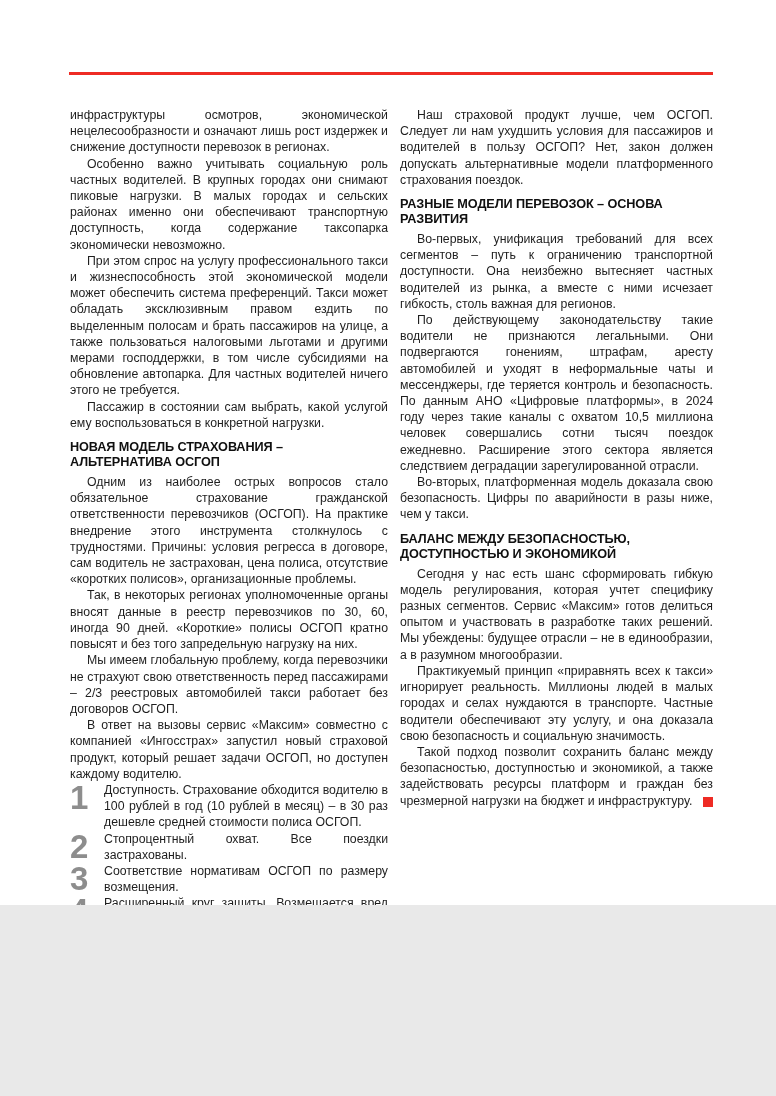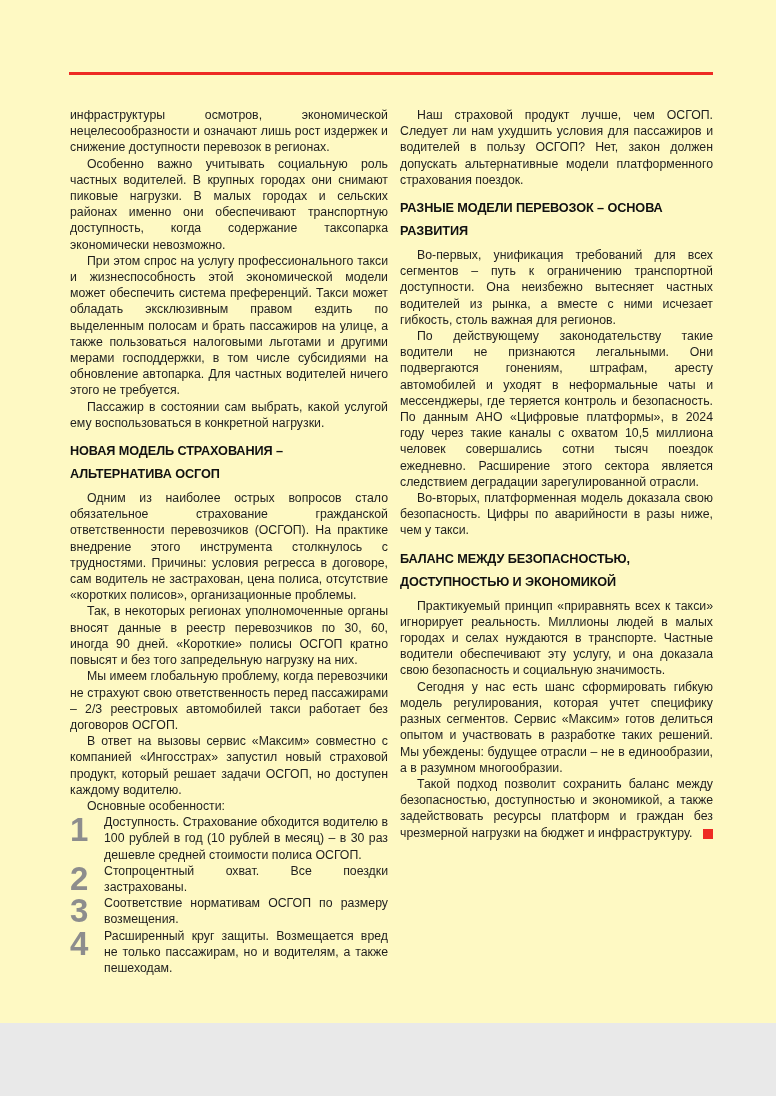--- a/index.html
+++ b/index.html
@@ -1,19 +1,19 @@
 <!DOCTYPE html>
 <html><head>
 <meta charset="utf-8">
 <style>
   html, body { margin: 0; padding: 0; background: #e9e9e9; }
   .page {
     position: relative;
-    width: 776px; height: 1023px;
-    background: #fef9c3;
+    width: 776px; height: 905px;
+    background: #ffffff;
     overflow: hidden;
     font-family: "Liberation Sans", "DejaVu Sans", sans-serif;
     color: #1e1e1e;
   }
   .top-rule {
     position: absolute;
     left: 69px; top: 72px;
     width: 644px; height: 3px;
     background: #ee2b24;
   }
@@ -31,21 +31,21 @@
   .column.right { width: 313px; }
   .para {
     margin: 0;
     text-align: justify;
     position: relative;
   }
   .para.indent { text-indent: 17px; }
   .section-heading {
     font-size: 12.7px;
     font-weight: 700;
-    line-height: 23px;
+    line-height: 15px;
     color: #101010;
     margin: 9px 0 4px 0;
     letter-spacing: -0.1px;
   }
   .list-item { display: flex; }
   .list-num {
     flex: 0 0 34px;
     font-size: 33px;
     font-weight: 700;
     color: #8d8d8d;
@@ -98,21 +98,20 @@
     <div class="column left" id="col-left">
         <p class="para"><span>инфраструктуры осмотров, экономической нецелесообразности и означают лишь рост издержек и снижение доступности перевозок в регионах.</span></p>
         <p class="para indent"><span>Особенно важно учитывать социальную роль частных водителей. В крупных городах они снимают пиковые нагрузки. В малых городах и сельских районах именно они обеспечивают транспортную доступность, когда содержание таксопарка экономически невозможно.</span></p>
         <p class="para indent"><span>При этом спрос на услугу профессионального такси и жизнеспособность этой экономической модели может обеспечить система преференций. Такси может обладать эксклюзивным правом ездить по выделенным полосам и брать пассажиров на улице, а также пользоваться налоговыми льготами и другими мерами господдержки, в том числе субсидиями на обновление автопарка. Для частных водителей ничего этого не требуется.</span></p>
         <p class="para indent"><span>Пассажир в состоянии сам выбрать, какой услугой ему воспользоваться в конкретной нагрузки.</span></p>
         <h3 class="section-heading">НОВАЯ МОДЕЛЬ СТРАХОВАНИЯ – АЛЬТЕРНАТИВА ОСГОП</h3>
         <p class="para indent"><span>Одним из наиболее острых вопросов стало обязательное страхование гражданской ответственности перевозчиков (ОСГОП). На практике внедрение этого инструмента столкнулось с трудностями. Причины: условия регресса в договоре, сам водитель не застрахован, цена полиса, отсутствие «коротких полисов», организационные проблемы.</span></p>
         <p class="para indent"><span>Так, в некоторых регионах уполномоченные органы вносят данные в реестр перевозчиков по 30, 60, иногда 90 дней. «Короткие» полисы ОСГОП кратно повысят и без того запредельную нагрузку на них.</span></p>
         <p class="para indent"><span>Мы имеем глобальную проблему, когда перевозчики не страхуют свою ответственность перед пассажирами – 2/3 реестровых автомобилей такси работает без договоров ОСГОП.</span></p>
         <p class="para indent"><span>В ответ на вызовы сервис «Максим» совместно с компанией «Ингосстрах» запустил новый страховой продукт, который решает задачи ОСГОП, но доступен каждому водителю.</span></p>
-        <p class="para indent"><span>Основные особенности:</span></p>
         <div class="list-item">
           <span class="list-num">1</span>
           <span class="list-text">Доступность. Страхование обходится водителю в 100 рублей в год (10 рублей в месяц) – в 30 раз дешевле средней стоимости полиса ОСГОП.</span>
         </div>
         <div class="list-item">
           <span class="list-num">2</span>
           <span class="list-text">Стопроцентный охват. Все поездки застрахованы.</span>
         </div>
         <div class="list-item">
           <span class="list-num">3</span>
@@ -123,22 +122,22 @@
           <span class="list-text">Расширенный круг защиты. Возмещается вред не только пассажирам, но и водителям, а также пешеходам.</span>
         </div>
       </div>
     <div class="column right" id="col-right">
         <p class="para indent"><span>Наш страховой продукт лучше, чем ОСГОП. Следует ли нам ухудшить условия для пассажиров и водителей в пользу ОСГОП? Нет, закон должен допускать альтернативные модели платформенного страхования поездок.</span></p>
         <h3 class="section-heading">РАЗНЫЕ МОДЕЛИ ПЕРЕВОЗОК – ОСНОВА РАЗВИТИЯ</h3>
         <p class="para indent"><span>Во-первых, унификация требований для всех сегментов – путь к ограничению транспортной доступности. Она неизбежно вытесняет частных водителей из рынка, а вместе с ними исчезает гибкость, столь важная для регионов.</span></p>
         <p class="para indent"><span>По действующему законодательству такие водители не признаются легальными. Они подвергаются гонениям, штрафам, аресту автомобилей и уходят в неформальные чаты и мессенджеры, где теряется контроль и безопасность. По данным АНО «Цифровые платформы», в 2024 году через такие каналы с охватом 10,5 миллиона человек совершались сотни тысяч поездок ежедневно. Расширение этого сектора является следствием деградации зарегулированной отрасли.</span></p>
         <p class="para indent"><span>Во-вторых, платформенная модель доказала свою безопасность. Цифры по аварийности в разы ниже, чем у такси.</span></p>
         <h3 class="section-heading">БАЛАНС МЕЖДУ БЕЗОПАСНОСТЬЮ, ДОСТУПНОСТЬЮ И ЭКОНОМИКОЙ</h3>
+        <p class="para indent"><span>Сегодня у нас есть шанс сформировать гибкую модель регулирования, которая учтет специфику разных сегментов. Сервис «Максим» готов делиться опытом и участвовать в разработке таких решений. Мы убеждены: будущее отрасли – не в единообразии, а в разумном многообразии.</span></p>
         <p class="para indent"><span>Практикуемый принцип «приравнять всех к такси» игнорирует реальность. Миллионы людей в малых городах и селах нуждаются в транспорте. Частные водители обеспечивают эту услугу, и она доказала свою безопасность и социальную значимость.</span></p>
-        <p class="para indent"><span>Сегодня у нас есть шанс сформировать гибкую модель регулирования, которая учтет специфику разных сегментов. Сервис «Максим» готов делиться опытом и участвовать в разработке таких решений. Мы убеждены: будущее отрасли – не в единообразии, а в разумном многообразии.</span></p>
         <p class="para indent"><span>Такой подход позволит сохранить баланс между безопасностью, доступностью и экономикой, а также задействовать ресурсы платформ и граждан без чрезмерной нагрузки на бюджет и инфраструктуру.</span><span class="end-square"></span></p>
       </div>
   </div>
 
   <div class="footer-line">
     <span class="footer-journal">Транспортная безопасность и Безопасность на транспорте</span><span class="footer-issue">№11</span>
   </div>
   <div class="footer-bar"></div>
   <div class="page-number">53</div>
 </div>

